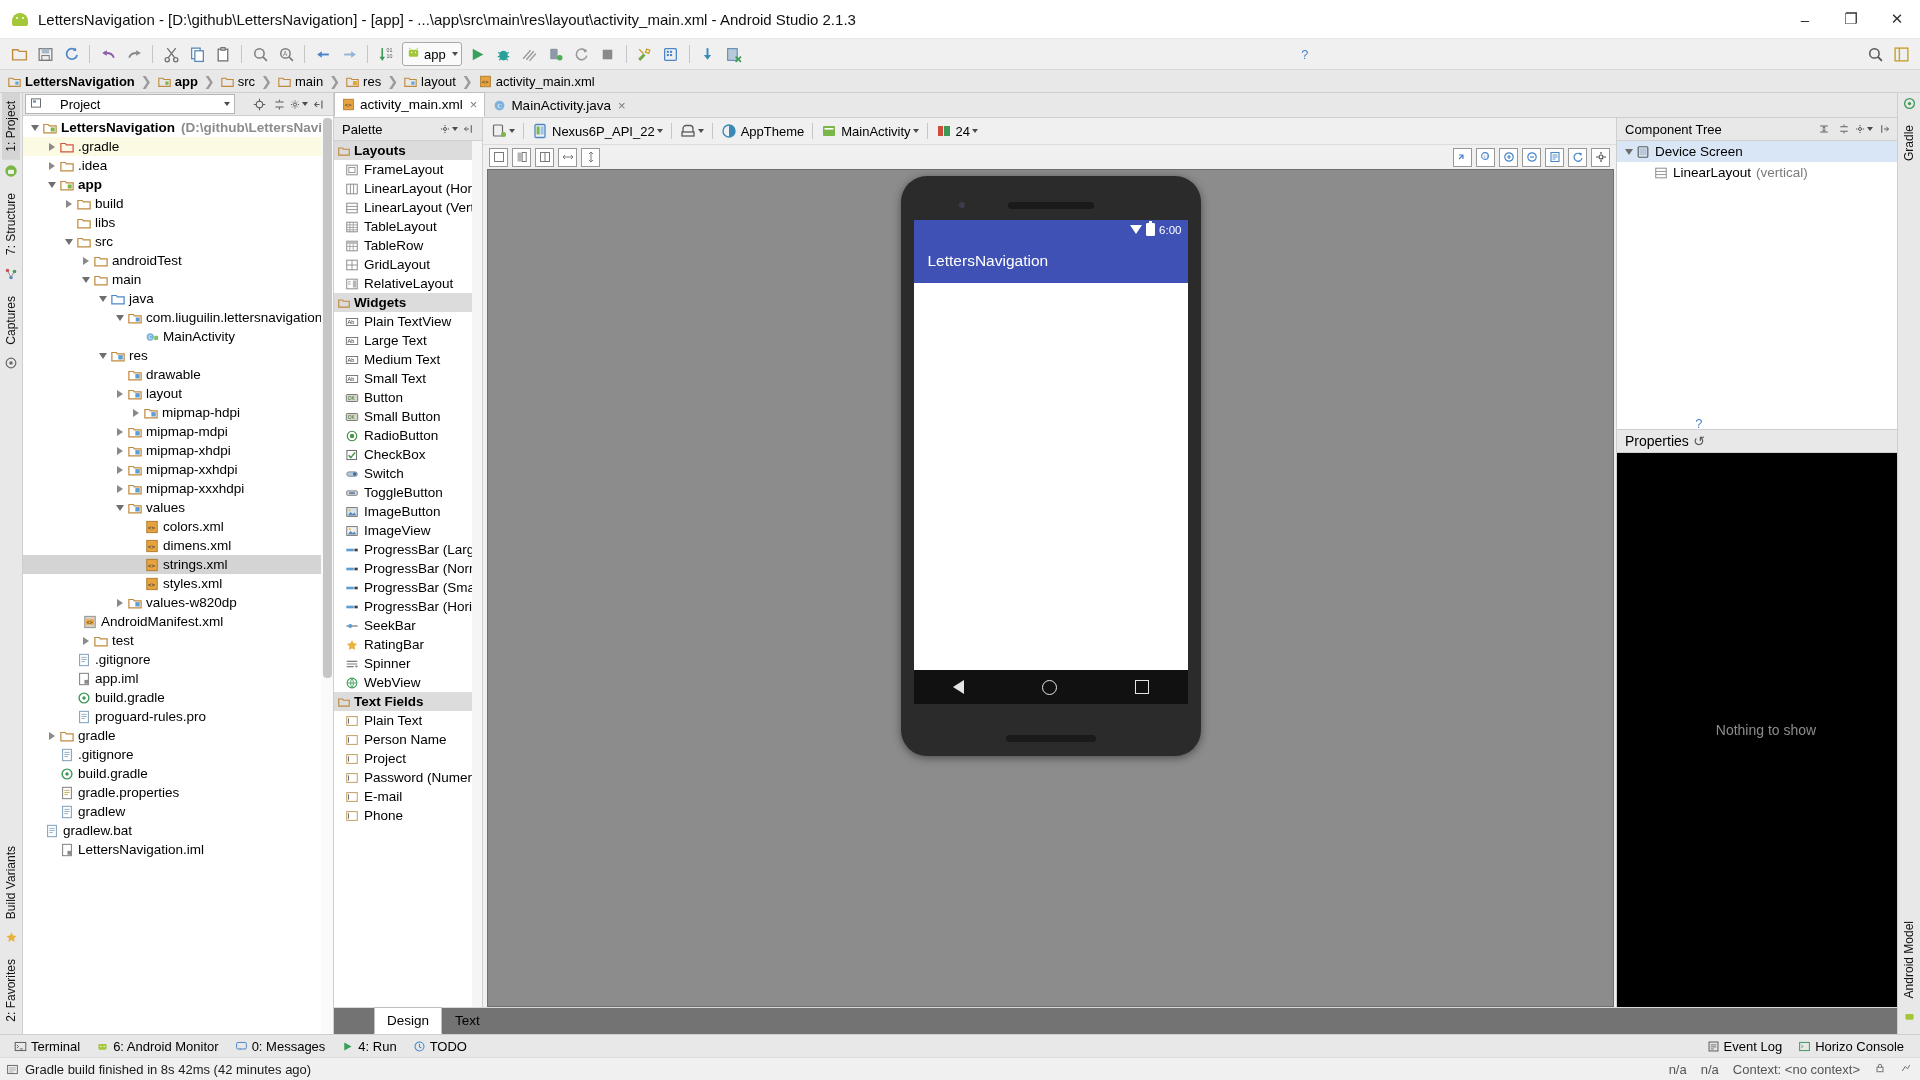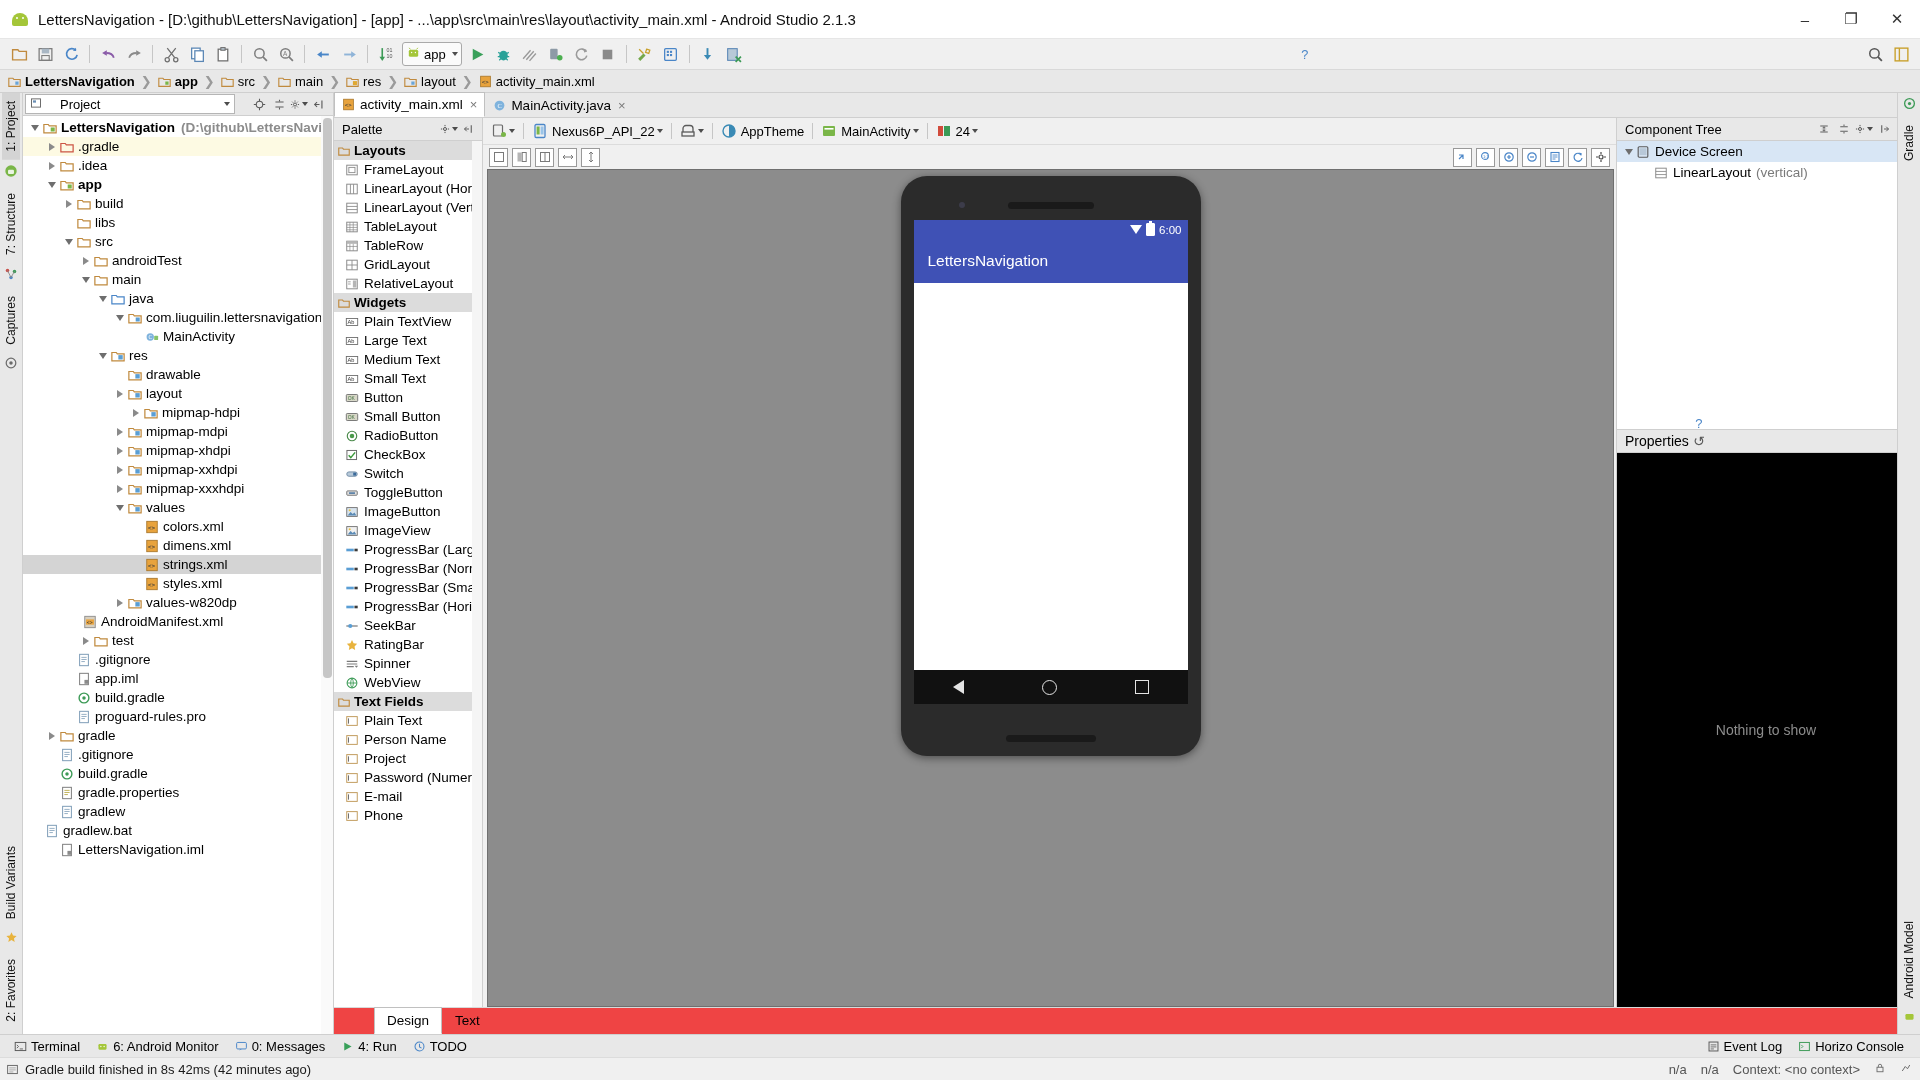--- a/index.html
+++ b/index.html
@@ -136,21 +136,21 @@
   .ct-head .tools{margin-left:auto;display:flex;padding-right:3px;}
   .ct-body{height:288px;background:#fff;overflow:hidden;}
   .ctnode{height:21px;display:flex;align-items:center;font-size:13.5px;padding-left:4px;white-space:nowrap;}
   .ctnode.sel{background:#d8e6f5;}
   .ctnode .cdim{color:#7a7a7a;margin-left:5px;}
   .prop-head{height:22px;background:#e8e8e8;display:flex;align-items:center;padding-left:8px;border-top:1px solid #cfcfcf;border-bottom:1px solid #cfcfcf;flex:0 0 auto;}
   .prop-body{flex:1;background:#000000;display:flex;align-items:center;justify-content:center;padding-left:18px;}
   .nothing{color:#8c8c8c;font-size:14px;}
 
   
-  .dt-tabs{height:26px;background:#ef4444;display:flex;align-items:flex-end;padding-left:40px;flex:0 0 auto;border-top:1px solid #d9d9d9;}
+  .dt-tabs{height:26px;background:#737373;display:flex;align-items:flex-end;padding-left:40px;flex:0 0 auto;border-top:1px solid #d9d9d9;}
   .dt-tab{height:25px;padding:0 12px;display:flex;align-items:center;font-size:13.5px;border:1px solid transparent;}
   .dt-tab.active{background:#fff;border-color:#c0c0c0;border-bottom-color:#fff;}
 
   
   .bottombar{height:22px;background:#e8e8e8;display:flex;align-items:center;border-top:1px solid #cfcfcf;flex:0 0 auto;font-size:13px;padding-left:6px;}
   .bb-item{display:flex;align-items:center;padding:0 8px;height:20px;}
   .bb-item .bico{margin-right:4px;display:flex;}
   .bb-right{margin-left:auto;display:flex;align-items:center;padding-right:8px;}
 
   

